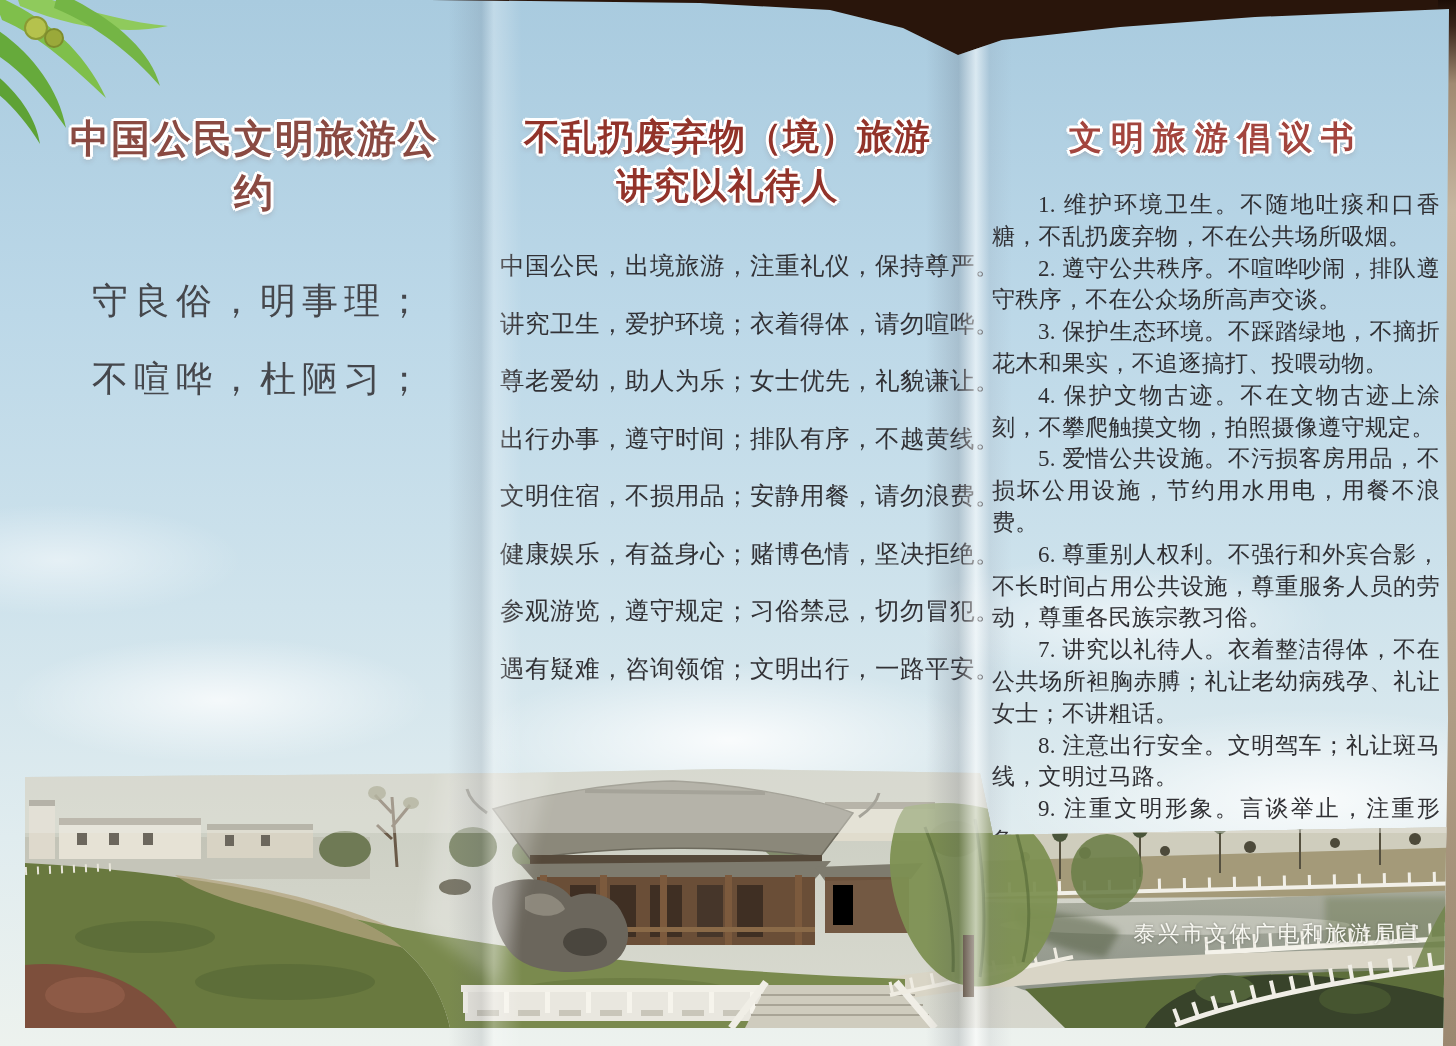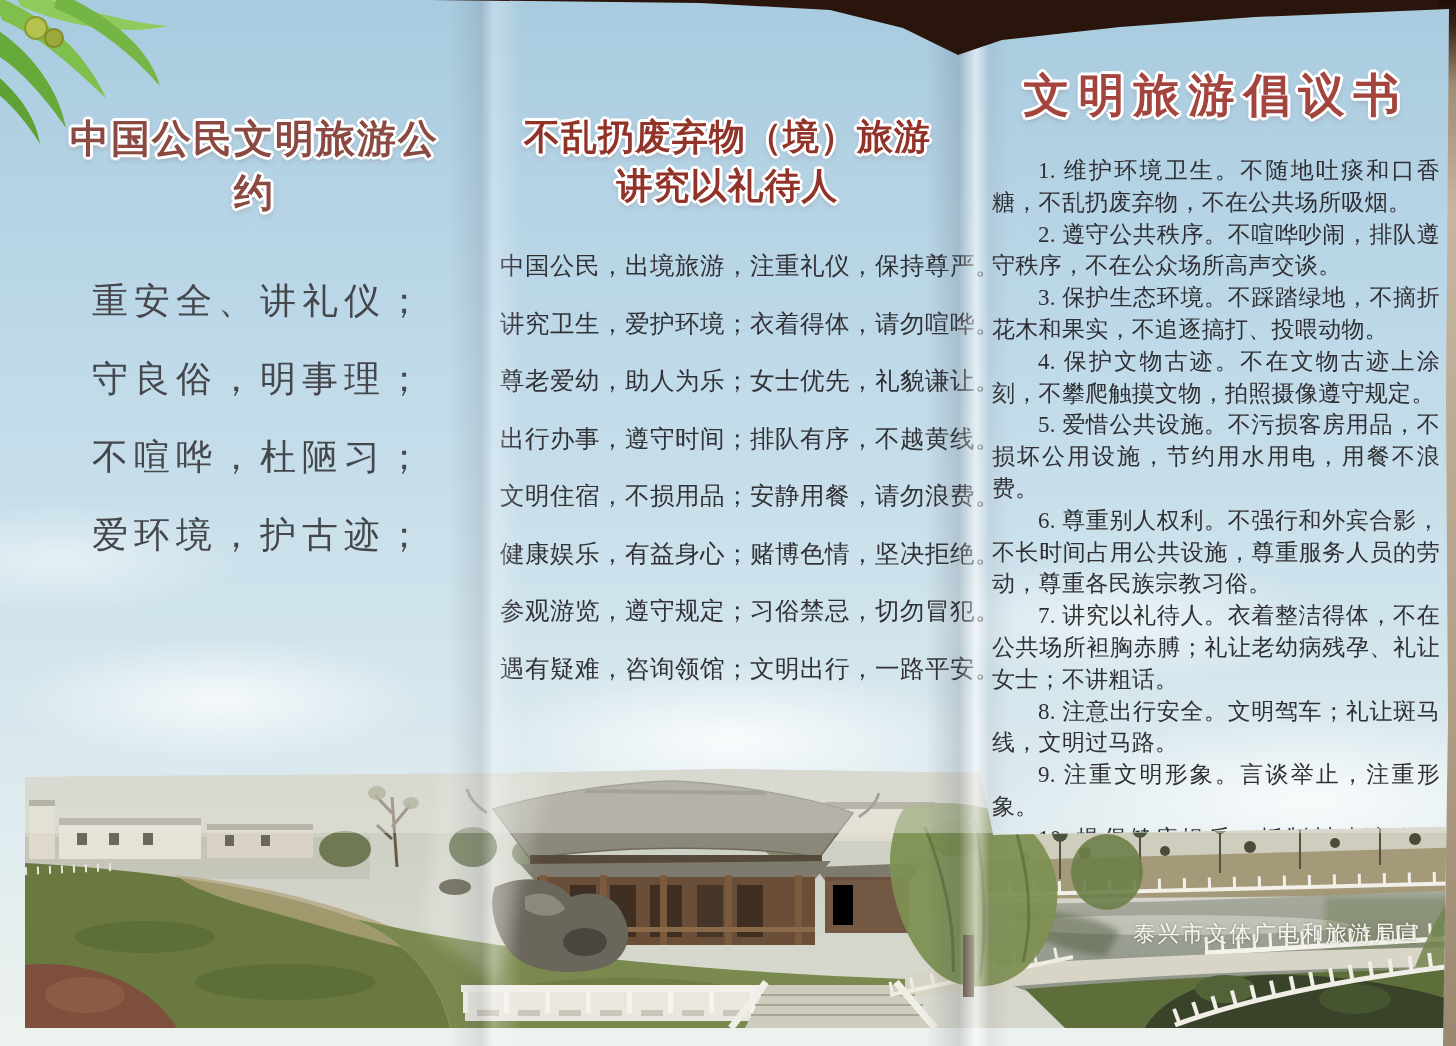--- a/index.html
+++ b/index.html
@@ -30,21 +30,21 @@
 
   .panel{position:absolute;top:0;}
   .panel-left{left:52px;width:405px;}
   .panel-middle{left:500px;width:455px;}
   .panel-right{left:990px;width:452px;}
 
   .title{font-weight:bold;text-align:center;
     text-shadow:-2px -2px 0 #fff,2px -2px 0 #fff,-2px 2px 0 #fff,2px 2px 0 #fff,0 -3px 0 #fff,0 3px 0 #fff,-3px 0 0 #fff,3px 0 0 #fff,0 3px 6px rgba(90,40,30,.35);}
   .title-left{margin-top:112px;font-size:39px;letter-spacing:2px;color:#8a4a42;}
   .title-middle{margin-top:113px;font-size:36px;line-height:49px;letter-spacing:1px;color:#92332a;}
-  .title-right{margin-top:65px;font-size:46px;letter-spacing:9px;color:#a3453e;}
+  .title-right{margin-top:116px;font-size:33px;letter-spacing:9px;color:#a3453e;}
 
   .verse{margin-top:42px;padding-left:40px;}
   .verse-line{font-size:36px;line-height:78px;letter-spacing:6px;color:#45474c;white-space:nowrap;}
 
   .guide{margin-top:26px;}
   .guide-line{font-size:24.5px;height:57.5px;line-height:57.5px;color:#323236;
     text-align:justify;text-align-last:justify;white-space:nowrap;letter-spacing:.5px;}
 
   .pledge{margin-top:28px;padding:0 2px;}
   .pledge p{margin:0;font-size:23px;line-height:31.8px;color:#303034;
@@ -73,24 +73,22 @@
       <path d="M14,-12 C70,6 122,22 168,26 C120,36 68,26 20,6 Z" fill="#8fca5c"></path>
       <path d="M58,-8 C110,16 150,48 160,86 C134,56 98,26 54,8 Z" fill="#74b545"></path>
       <path d="M-10,70 C16,90 36,116 40,144 C24,118 4,96 -14,86 Z" fill="#5ea236"></path>
       <circle cx="36" cy="28" r="11" fill="#b5c24d" stroke="#8a9a33" stroke-width="2"></circle>
       <circle cx="54" cy="38" r="9" fill="#9aa93a" stroke="#7e8c2c" stroke-width="2"></circle>
     </svg>
 
     <div class="panel panel-left">
       <div class="title title-left">中国公民文明旅游公约</div>
       <div class="verse">
-        <div class="verse-line">重安全、讲礼仪；</div>
         <div class="verse-line">守良俗，明事理；</div>
         <div class="verse-line">不喧哗，杜陋习；</div>
-        <div class="verse-line">爱环境，护古迹；</div>
       </div>
     </div>
 
     <div class="panel panel-middle">
       <div class="title title-middle">
         <div>不乱扔废弃物（境）旅游</div>
         <div>讲究以礼待人</div>
       </div>
       <div class="guide">
         <div class="guide-line">中国公民，出境旅游，注重礼仪，保持尊严。</div>

